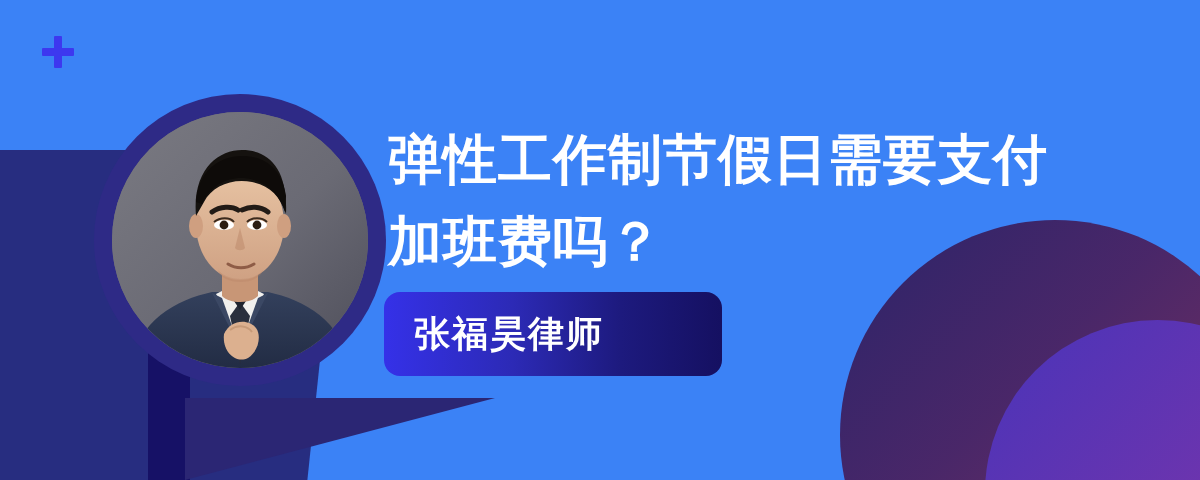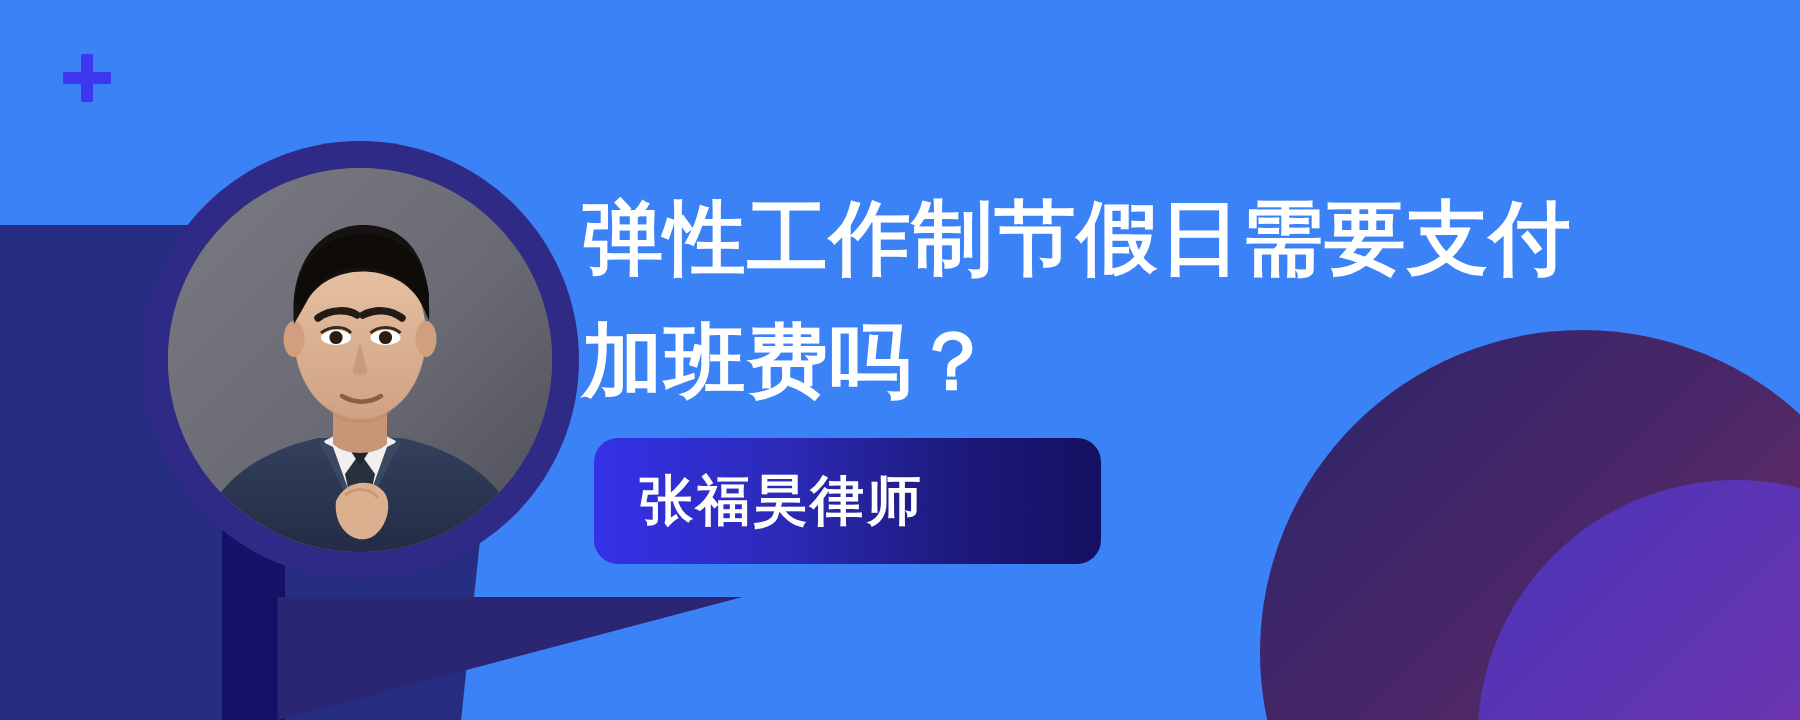--- a/index.html
+++ b/index.html
@@ -136,21 +136,21 @@
     margin: 0;
     color: #ffffff;
     font-size: 54px;
     line-height: 82px;
     font-weight: 700;
     letter-spacing: 1px;
     white-space: pre-wrap;
   }
   .name-badge {
     position: absolute;
-    left: 396px;
+    left: 384px;
     top: 292px;
     min-width: 338px;
     height: 84px;
     border-radius: 16px;
     background: linear-gradient(90deg, #3531e8 0%, #2c2ab6 38%, #1d1a7e 70%, #151061 100%);
     display: flex;
     align-items: center;
   }
   .name-badge-label {
     color: #ffffff;

